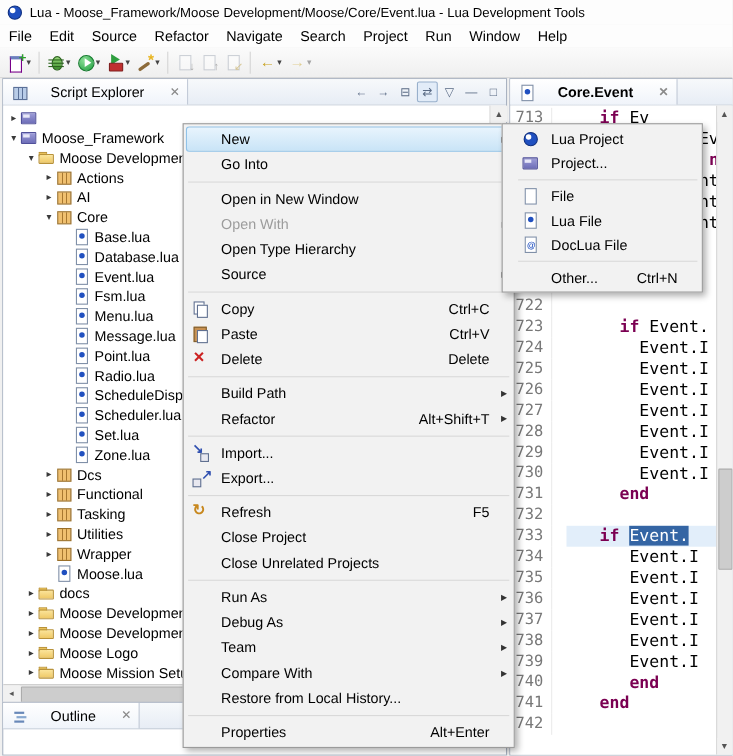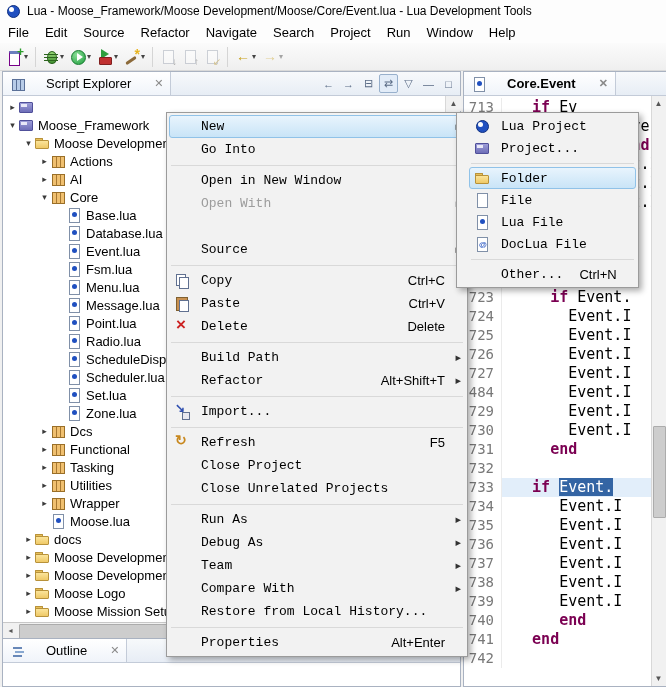--- a/index.html
+++ b/index.html
@@ -98,39 +98,39 @@
   .tlabel{margin-left:4px;}
   .vscroll{position:absolute;right:0;top:24px;bottom:16px;width:14px;background:#F1F1F1;border-left:1px solid #D8D8D8;}
   .hscroll{position:absolute;left:0;right:0;bottom:0;height:16px;background:#F1F1F1;border-top:1px solid #C8C8C8;}
   .sbtn{position:absolute;width:15px;height:15px;display:flex;align-items:center;justify-content:center;font-size:8px;color:#555;background:#F1F1F1;}
   .hthumb{position:absolute;left:16px;top:1px;height:13px;width:240px;background:#CDCDCD;border:1px solid #ACACAC;border-radius:1px;}
   .vthumb{position:absolute;left:1px;width:11px;background:#CDCDCD;border:1px solid #ACACAC;border-radius:1px;}
 
   
   .codearea{position:absolute;top:24px;left:0;right:14px;bottom:0;background:#fff;overflow:hidden;
     font-family:"DejaVu Sans Mono",monospace;font-size:15px;line-height:19px;padding-top:2px;}
-  .cl{display:flex;height:19px;}
+  .cl{display:flex;height:19px;gap:13px;}
   .ln{width:30px;padding-right:7px;text-align:right;color:#787878;flex:none;font-size:14px;border-right:1px solid #EBEBEB;}
   .ct{white-space:pre;flex:1;padding-left:3px;}
   .cur .ct{background:#E2EEFA;}
   .kw{color:#7B0052;font-weight:bold;}
   .sel{background:#3465A4;color:#fff;}
   .evscroll{position:absolute;right:0;top:24px;bottom:0;width:14px;background:#F1F1F1;border-left:1px solid #D8D8D8;}
 
   
   .popup{position:absolute;background:#F2F2F2;border:1px solid #9B9B9B;box-shadow:3px 3px 6px rgba(0,0,0,.32);
     padding:2px;font-size:13px;z-index:60;}
   #ctxmenu{left:166px;top:112px;width:296px;}
   #newsub{left:456px;top:112px;width:167px;z-index:61;padding-left:12px;}
   .menu-item{height:23px;display:flex;align-items:center;border:1px solid transparent;border-radius:3px;box-sizing:border-box;padding:0 1px;}
   #newsub .menu-item{height:22px;}
   .menu-item.hl{background:linear-gradient(#E8F4FD,#C9E4F7);border-color:#90C2E8;}
   .menu-item.dis{color:#9C9C9C;}
   .mi-icon{width:20px;height:16px;margin:0 7px 0 3px;flex:none;position:relative;}
-  .mi-label{white-space:nowrap;font-family:Liberation Mono, monospace;}
+  .mi-label{white-space:nowrap;}
   .mi-short{margin-left:auto;padding-left:16px;margin-right:4px;}
   .menu-item.dis .mi-arrow{color:#9C9C9C;}
   .mi-arrow{width:12px;flex:none;text-align:right;color:#333;font-size:11px;padding-right:2px;}
   .menu-sep{height:1px;background:#D9D9D9;margin:4px 2px 3px 2px;}
 </style>
 </head>
 <body>
 
 <div id="app">
 
@@ -456,21 +456,21 @@
         </div>
         <div class="cl">
           <span class="ln">726</span>
           <span class="ct"><span>       Event.I</span></span>
         </div>
         <div class="cl">
           <span class="ln">727</span>
           <span class="ct"><span>       Event.I</span></span>
         </div>
         <div class="cl">
-          <span class="ln">484</span>
+          <span class="ln">728</span>
           <span class="ct"><span>       Event.I</span></span>
         </div>
         <div class="cl">
           <span class="ln">729</span>
           <span class="ct"><span>       Event.I</span></span>
         </div>
         <div class="cl">
           <span class="ln">730</span>
           <span class="ct"><span>       Event.I</span></span>
         </div>
@@ -551,20 +551,21 @@
         <span class="mi-arrow"></span>
       </div>
       <div class="menu-item dis">
         <span class="mi-icon"></span>
         <span class="mi-label">Open With</span>
         <span class="mi-short"></span>
         <span class="mi-arrow">▸</span>
       </div>
       <div class="menu-item">
         <span class="mi-icon"></span>
+        <span class="mi-label">Open Type Hierarchy</span>
         <span class="mi-short"></span>
         <span class="mi-arrow"></span>
       </div>
       <div class="menu-item">
         <span class="mi-icon"></span>
         <span class="mi-label">Source</span>
         <span class="mi-short"></span>
         <span class="mi-arrow">▸</span>
       </div>
       <div class="menu-sep"></div>
@@ -599,20 +600,26 @@
         <span class="mi-short">Alt+Shift+T</span>
         <span class="mi-arrow">▸</span>
       </div>
       <div class="menu-sep"></div>
       <div class="menu-item">
         <span class="mi-icon icn icn-import"></span>
         <span class="mi-label">Import...</span>
         <span class="mi-short"></span>
         <span class="mi-arrow"></span>
       </div>
+      <div class="menu-item">
+        <span class="mi-icon icn icn-export"></span>
+        <span class="mi-label">Export...</span>
+        <span class="mi-short"></span>
+        <span class="mi-arrow"></span>
+      </div>
       <div class="menu-sep"></div>
       <div class="menu-item">
         <span class="mi-icon icn icn-refresh"></span>
         <span class="mi-label">Refresh</span>
         <span class="mi-short">F5</span>
         <span class="mi-arrow"></span>
       </div>
       <div class="menu-item">
         <span class="mi-icon"></span>
         <span class="mi-label">Close Project</span>
@@ -671,26 +678,20 @@
         <span class="mi-short"></span>
         <span class="mi-arrow"></span>
       </div>
       <div class="menu-item">
         <span class="mi-icon icn icn-project"></span>
         <span class="mi-label">Project...</span>
         <span class="mi-short"></span>
         <span class="mi-arrow"></span>
       </div>
       <div class="menu-sep"></div>
-      <div class="menu-item hl">
-        <span class="mi-icon icn icn-folder"></span>
-        <span class="mi-label">Folder</span>
-        <span class="mi-short"></span>
-        <span class="mi-arrow"></span>
-      </div>
       <div class="menu-item">
         <span class="mi-icon icn icn-file"></span>
         <span class="mi-label">File</span>
         <span class="mi-short"></span>
         <span class="mi-arrow"></span>
       </div>
       <div class="menu-item">
         <span class="mi-icon icn icn-lua-file"></span>
         <span class="mi-label">Lua File</span>
         <span class="mi-short"></span>

